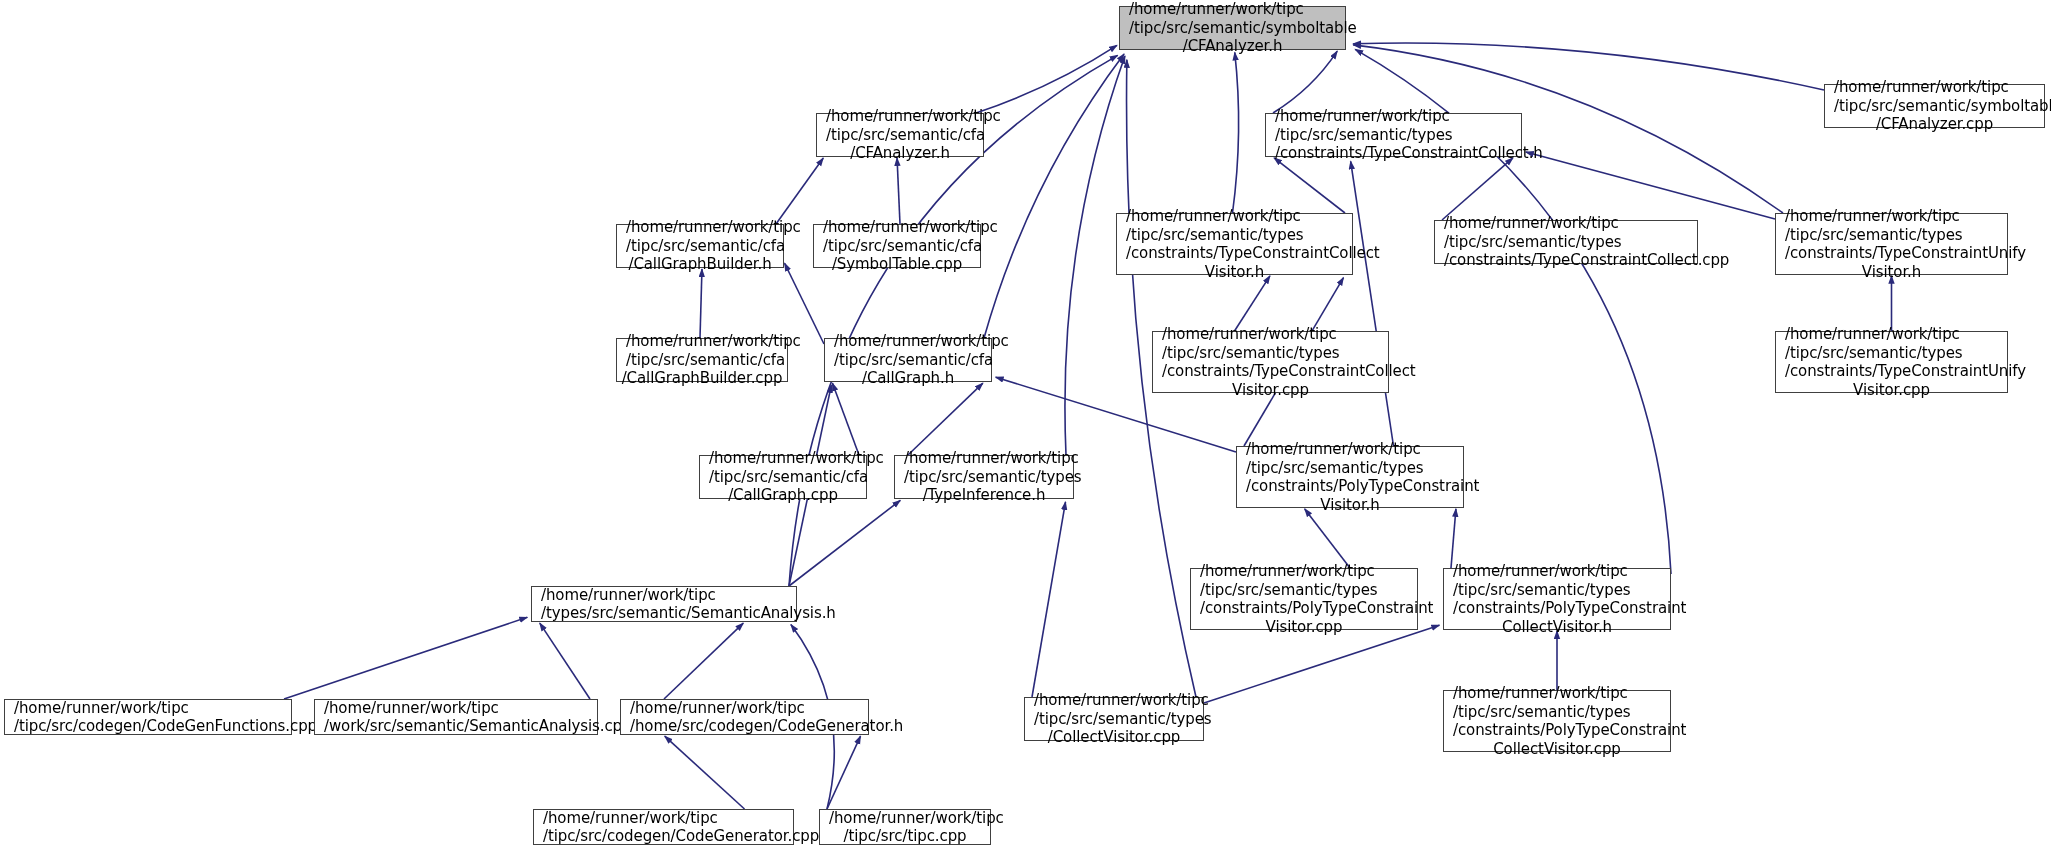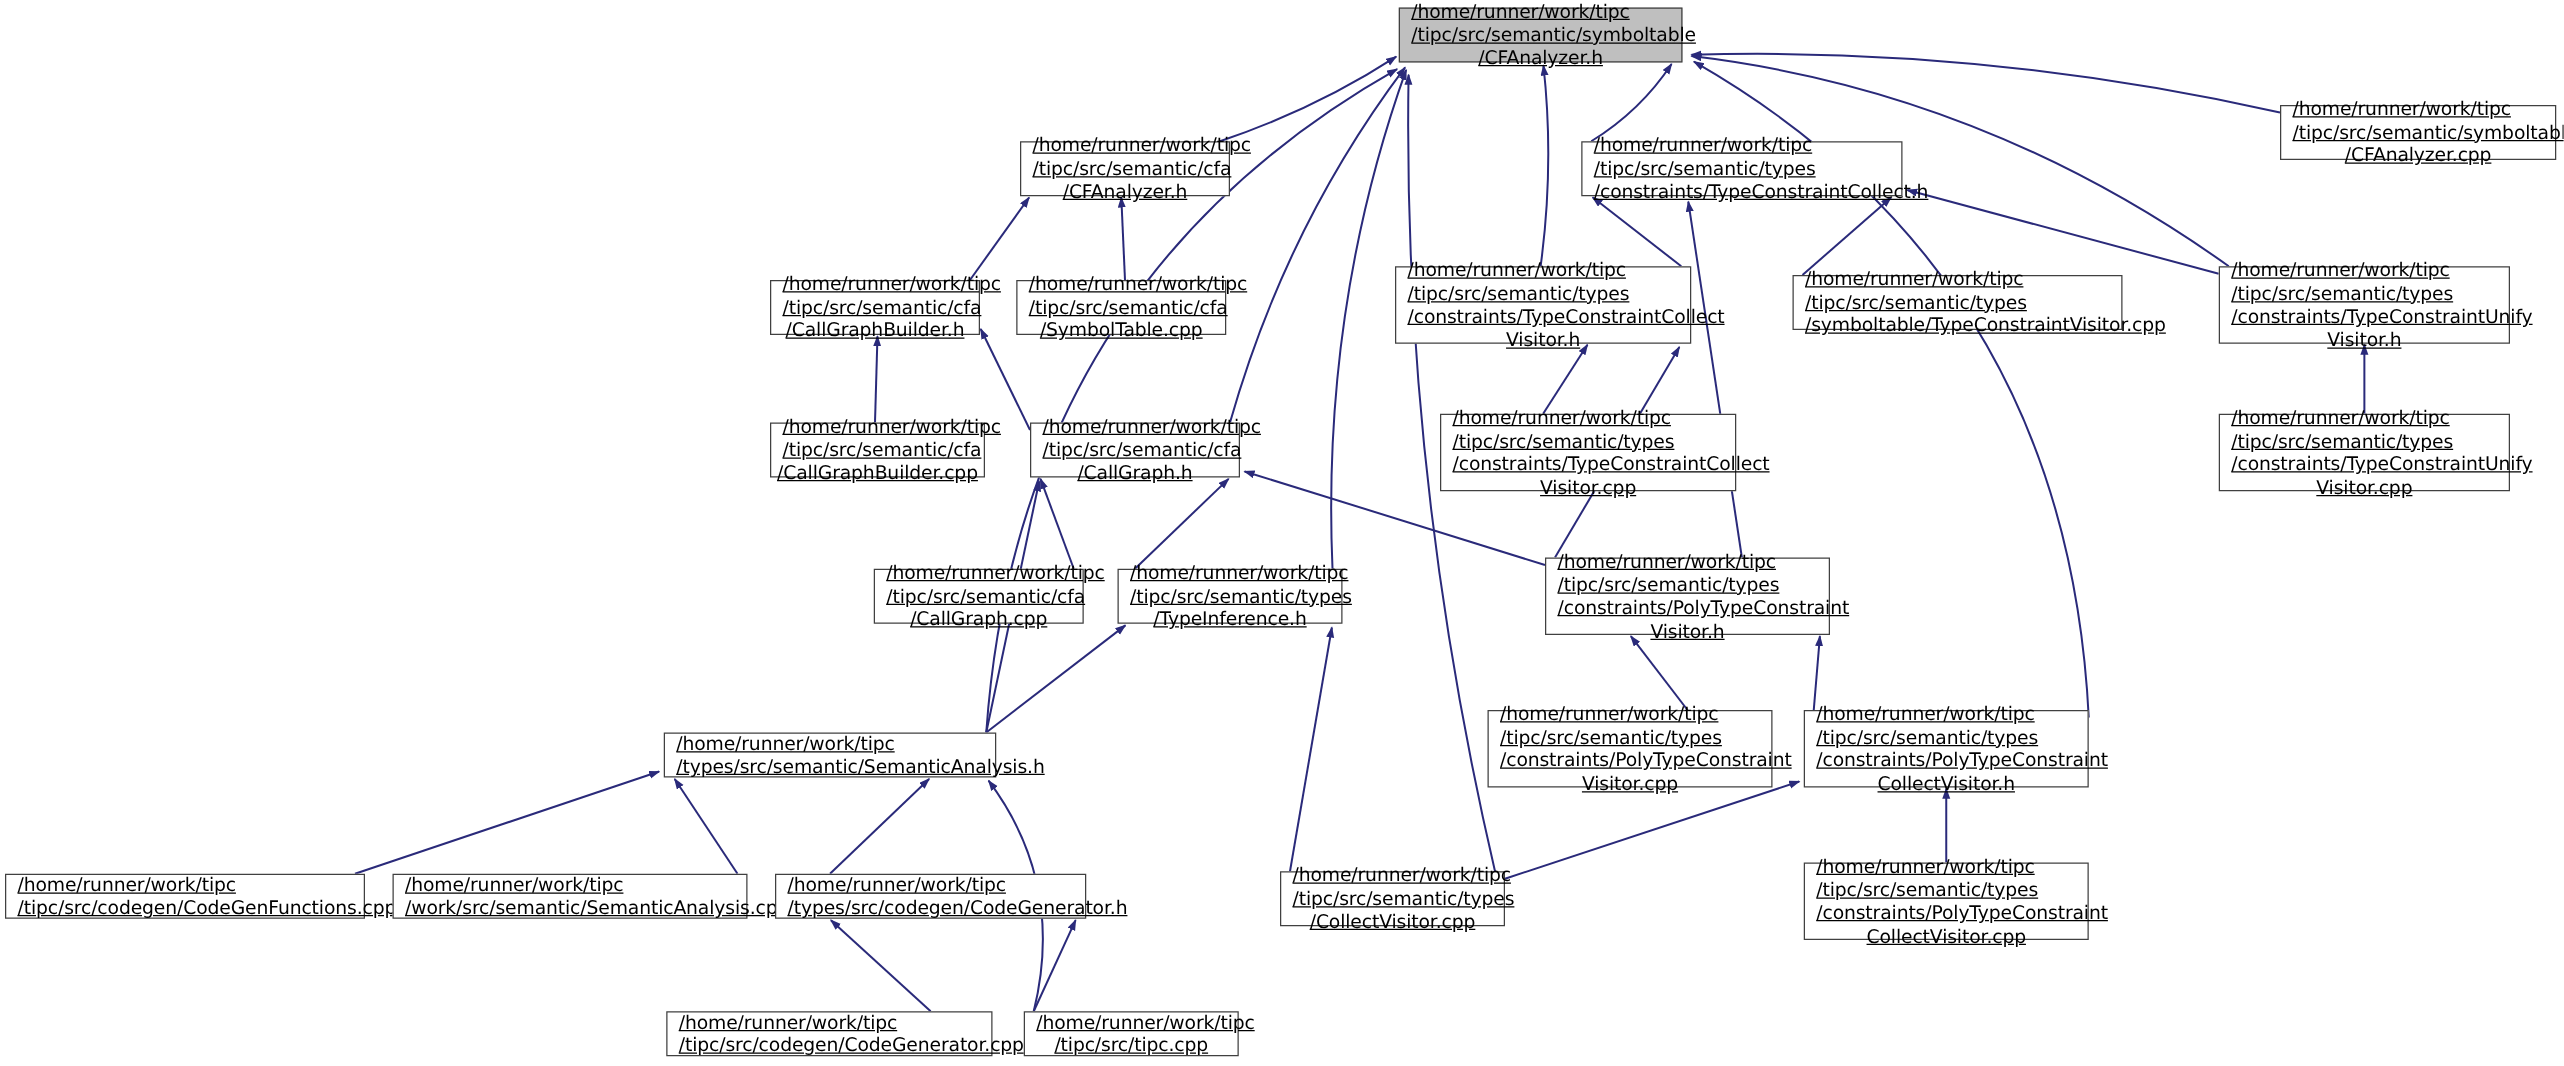--- a/index.html
+++ b/index.html
@@ -21,21 +21,20 @@
     font-size:15px;
     line-height:18.5px;
     text-align:center;
     display:flex;
     flex-direction:column;
     align-items:center;
     justify-content:center;
     white-space:pre;
     z-index:5;
     letter-spacing:-0.1px;
-    text-decoration:underline;
   }
   .node.root{
     background:#bfbfbf;
     border:1px solid #404040;
   }
   .node .l{display:block;}
   .node .l.lft{align-self:flex-start;padding-left:9px;}
 </style>
 </head>
 <body>
@@ -87,32 +86,32 @@
         <path d="M827,809 Q844,772 860.49,736.11" marker-end="url(#ah)"></path>
       </g>
   </svg>
 <div class="node root" style="left: 1119px; top: 6px; width: 227px; height: 44px;"><span class="l lft">/home/runner/work/tipc</span><span class="l lft">/tipc/src/semantic/symboltable</span><span class="l">/CFAnalyzer.h</span></div>
     <div class="node" style="left: 1824px; top: 84px; width: 221px; height: 44px;"><span class="l lft">/home/runner/work/tipc</span><span class="l lft">/tipc/src/semantic/symboltable</span><span class="l">/CFAnalyzer.cpp</span></div>
     <div class="node" style="left: 816px; top: 113px; width: 168px; height: 44px;"><span class="l lft">/home/runner/work/tipc</span><span class="l lft">/tipc/src/semantic/cfa</span><span class="l">/CFAnalyzer.h</span></div>
     <div class="node" style="left: 1265px; top: 113px; width: 257px; height: 44px;"><span class="l lft">/home/runner/work/tipc</span><span class="l lft">/tipc/src/semantic/types</span><span class="l lft">/constraints/TypeConstraintCollect.h</span></div>
     <div class="node" style="left: 616px; top: 224px; width: 168px; height: 44px;"><span class="l lft">/home/runner/work/tipc</span><span class="l lft">/tipc/src/semantic/cfa</span><span class="l">/CallGraphBuilder.h</span></div>
     <div class="node" style="left: 813px; top: 224px; width: 168px; height: 44px;"><span class="l lft">/home/runner/work/tipc</span><span class="l lft">/tipc/src/semantic/cfa</span><span class="l">/SymbolTable.cpp</span></div>
     <div class="node" style="left: 1116px; top: 213px; width: 237px; height: 62px;"><span class="l lft">/home/runner/work/tipc</span><span class="l lft">/tipc/src/semantic/types</span><span class="l lft">/constraints/TypeConstraintCollect</span><span class="l">Visitor.h</span></div>
-    <div class="node" style="left: 1434px; top: 220px; width: 264px; height: 44px;"><span class="l lft">/home/runner/work/tipc</span><span class="l lft">/tipc/src/semantic/types</span><span class="l lft">/symboltable/TypeConstraintVisitor.cpp</span></div>
+    <div class="node" style="left: 1434px; top: 220px; width: 264px; height: 44px;"><span class="l lft">/home/runner/work/tipc</span><span class="l lft">/tipc/src/semantic/types</span><span class="l lft">/constraints/TypeConstraintCollect.cpp</span></div>
     <div class="node" style="left: 1775px; top: 213px; width: 233px; height: 62px;"><span class="l lft">/home/runner/work/tipc</span><span class="l lft">/tipc/src/semantic/types</span><span class="l lft">/constraints/TypeConstraintUnify</span><span class="l">Visitor.h</span></div>
     <div class="node" style="left: 616px; top: 338px; width: 172px; height: 44px;"><span class="l lft">/home/runner/work/tipc</span><span class="l lft">/tipc/src/semantic/cfa</span><span class="l">/CallGraphBuilder.cpp</span></div>
     <div class="node" style="left: 824px; top: 338px; width: 168px; height: 44px;"><span class="l lft">/home/runner/work/tipc</span><span class="l lft">/tipc/src/semantic/cfa</span><span class="l">/CallGraph.h</span></div>
     <div class="node" style="left: 1152px; top: 331px; width: 237px; height: 62px;"><span class="l lft">/home/runner/work/tipc</span><span class="l lft">/tipc/src/semantic/types</span><span class="l lft">/constraints/TypeConstraintCollect</span><span class="l">Visitor.cpp</span></div>
     <div class="node" style="left: 1775px; top: 331px; width: 233px; height: 62px;"><span class="l lft">/home/runner/work/tipc</span><span class="l lft">/tipc/src/semantic/types</span><span class="l lft">/constraints/TypeConstraintUnify</span><span class="l">Visitor.cpp</span></div>
     <div class="node" style="left: 699px; top: 455px; width: 168px; height: 44px;"><span class="l lft">/home/runner/work/tipc</span><span class="l lft">/tipc/src/semantic/cfa</span><span class="l">/CallGraph.cpp</span></div>
     <div class="node" style="left: 894px; top: 455px; width: 180px; height: 44px;"><span class="l lft">/home/runner/work/tipc</span><span class="l lft">/tipc/src/semantic/types</span><span class="l">/TypeInference.h</span></div>
     <div class="node" style="left: 1236px; top: 446px; width: 228px; height: 62px;"><span class="l lft">/home/runner/work/tipc</span><span class="l lft">/tipc/src/semantic/types</span><span class="l lft">/constraints/PolyTypeConstraint</span><span class="l">Visitor.h</span></div>
     <div class="node" style="left: 531px; top: 586px; width: 266px; height: 36px;"><span class="l lft">/home/runner/work/tipc</span><span class="l lft">/types/src/semantic/SemanticAnalysis.h</span></div>
     <div class="node" style="left: 1190px; top: 568px; width: 228px; height: 62px;"><span class="l lft">/home/runner/work/tipc</span><span class="l lft">/tipc/src/semantic/types</span><span class="l lft">/constraints/PolyTypeConstraint</span><span class="l">Visitor.cpp</span></div>
     <div class="node" style="left: 1443px; top: 568px; width: 228px; height: 62px;"><span class="l lft">/home/runner/work/tipc</span><span class="l lft">/tipc/src/semantic/types</span><span class="l lft">/constraints/PolyTypeConstraint</span><span class="l">CollectVisitor.h</span></div>
     <div class="node" style="left: 4px; top: 699px; width: 288px; height: 36px;"><span class="l lft">/home/runner/work/tipc</span><span class="l lft">/tipc/src/codegen/CodeGenFunctions.cpp</span></div>
     <div class="node" style="left: 314px; top: 699px; width: 284px; height: 36px;"><span class="l lft">/home/runner/work/tipc</span><span class="l lft">/work/src/semantic/SemanticAnalysis.cpp</span></div>
-    <div class="node" style="left: 620px; top: 699px; width: 249px; height: 36px;"><span class="l lft">/home/runner/work/tipc</span><span class="l lft">/types/src/codegen/CodeGenerator.h</span></div>
+    <div class="node" style="left: 620px; top: 699px; width: 249px; height: 36px;"><span class="l lft">/home/runner/work/tipc</span><span class="l lft">/home/src/codegen/CodeGenerator.h</span></div>
     <div class="node" style="left: 1024px; top: 697px; width: 180px; height: 44px;"><span class="l lft">/home/runner/work/tipc</span><span class="l lft">/tipc/src/semantic/types</span><span class="l">/CollectVisitor.cpp</span></div>
     <div class="node" style="left: 1443px; top: 690px; width: 228px; height: 62px;"><span class="l lft">/home/runner/work/tipc</span><span class="l lft">/tipc/src/semantic/types</span><span class="l lft">/constraints/PolyTypeConstraint</span><span class="l">CollectVisitor.cpp</span></div>
     <div class="node" style="left: 533px; top: 809px; width: 261px; height: 36px;"><span class="l lft">/home/runner/work/tipc</span><span class="l lft">/tipc/src/codegen/CodeGenerator.cpp</span></div>
     <div class="node" style="left: 819px; top: 809px; width: 172px; height: 36px;"><span class="l lft">/home/runner/work/tipc</span><span class="l">/tipc/src/tipc.cpp</span></div>
   </div>
 
 </body></html>

